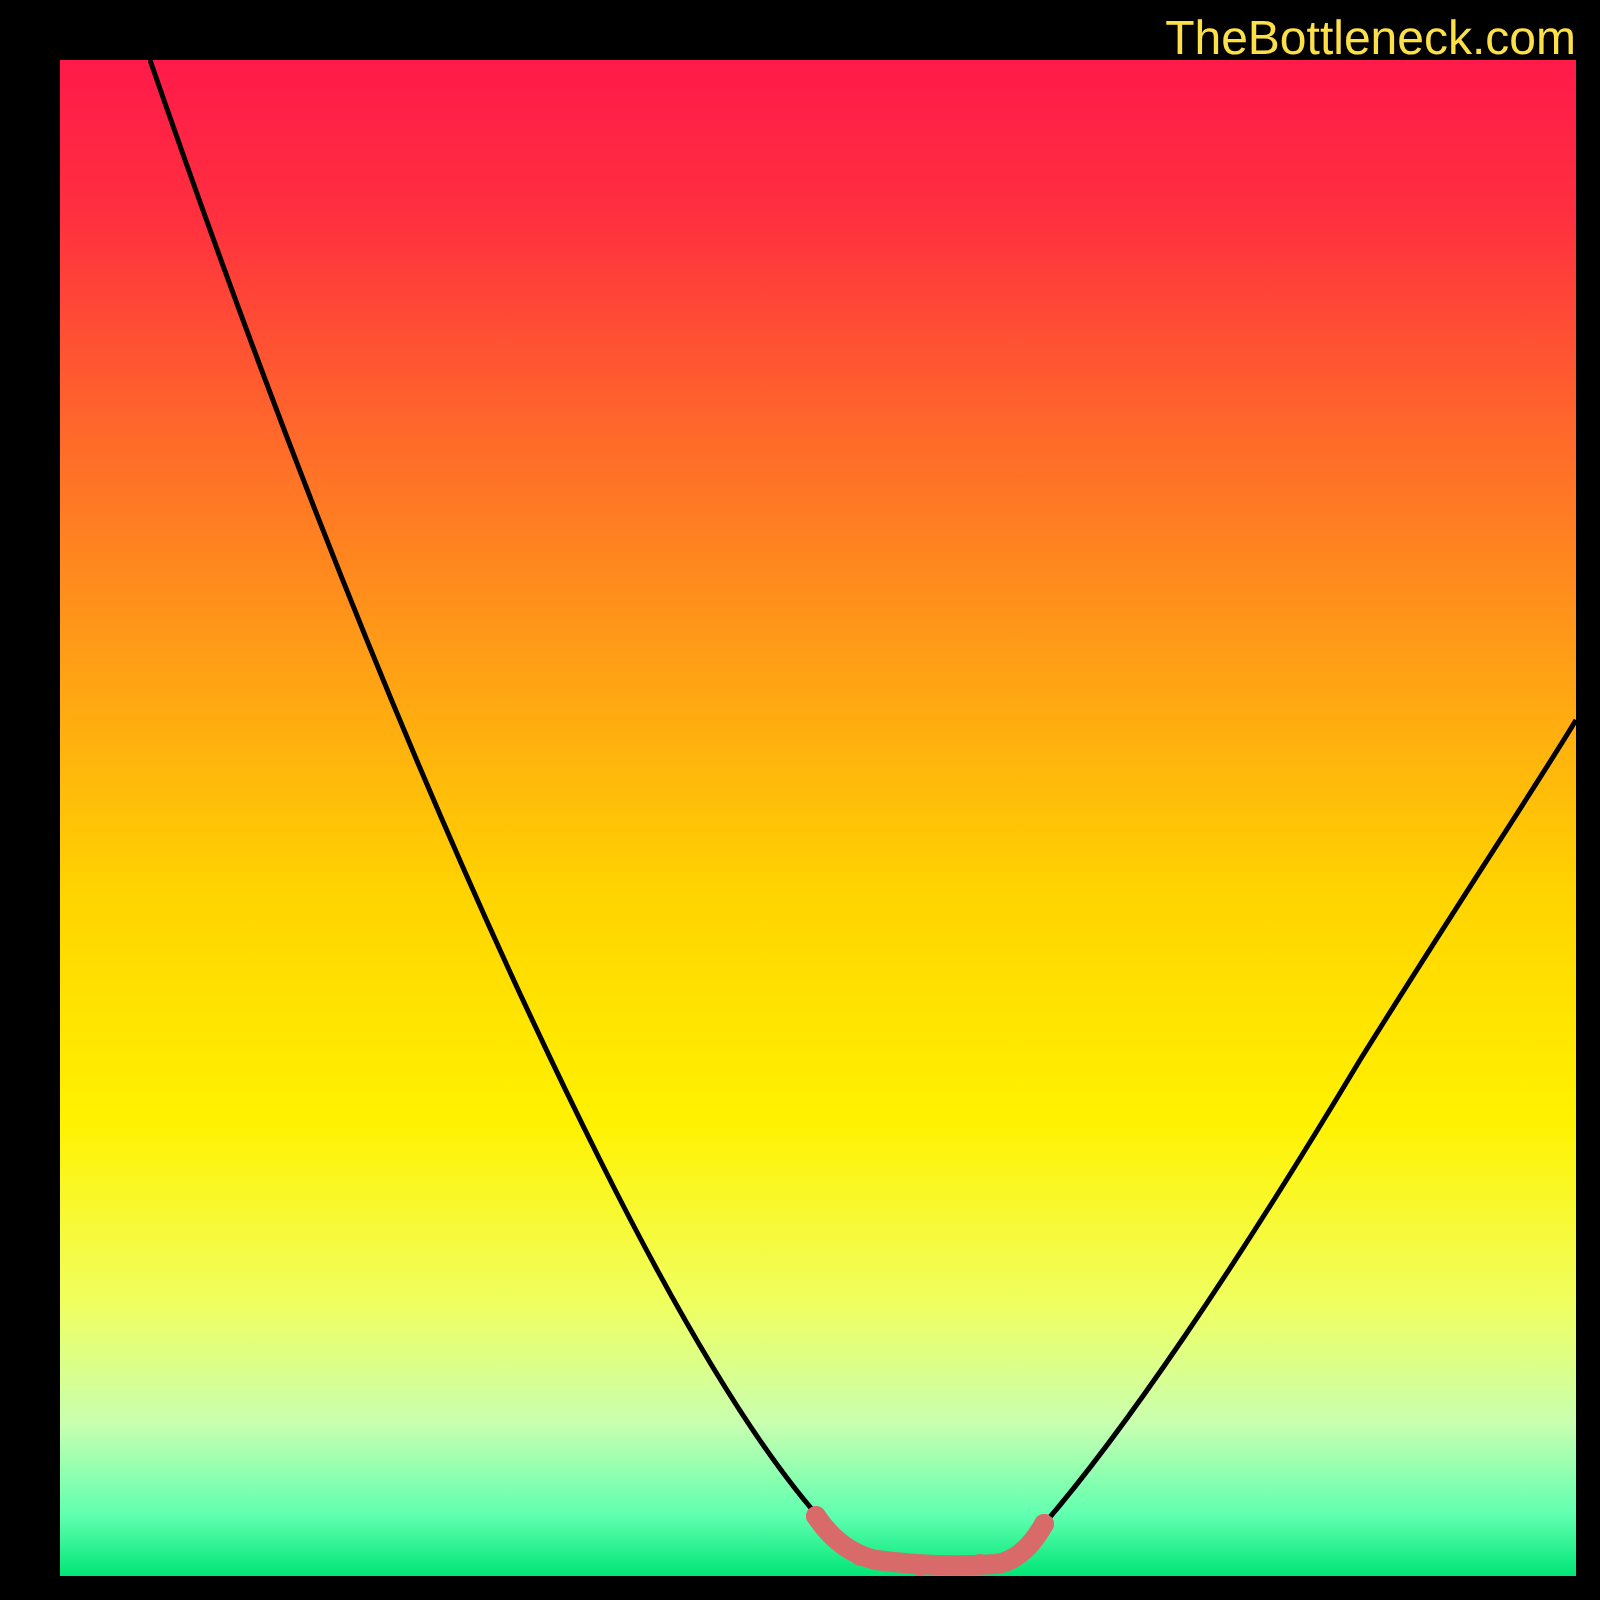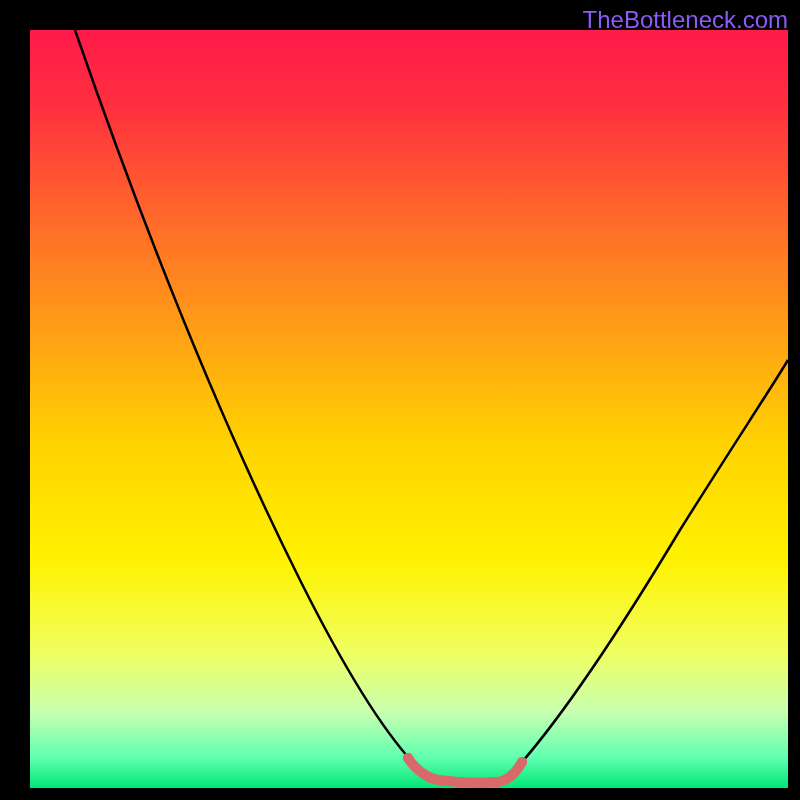--- a/index.html
+++ b/index.html
@@ -15,21 +15,21 @@
     position: absolute;
     top: 0;
     left: 0;
     width: 800px;
     height: 800px;
   }
   .watermark {
     position: absolute;
     top: 6px;
     right: 12px;
-    color: #8b5cf6;
+    color: #fde047;
     font-family: Arial, sans-serif;
     font-size: 24px;
     z-index: 10;
   }
   svg {
     display: block;
   }
 </style>
 </head>
 <body>

